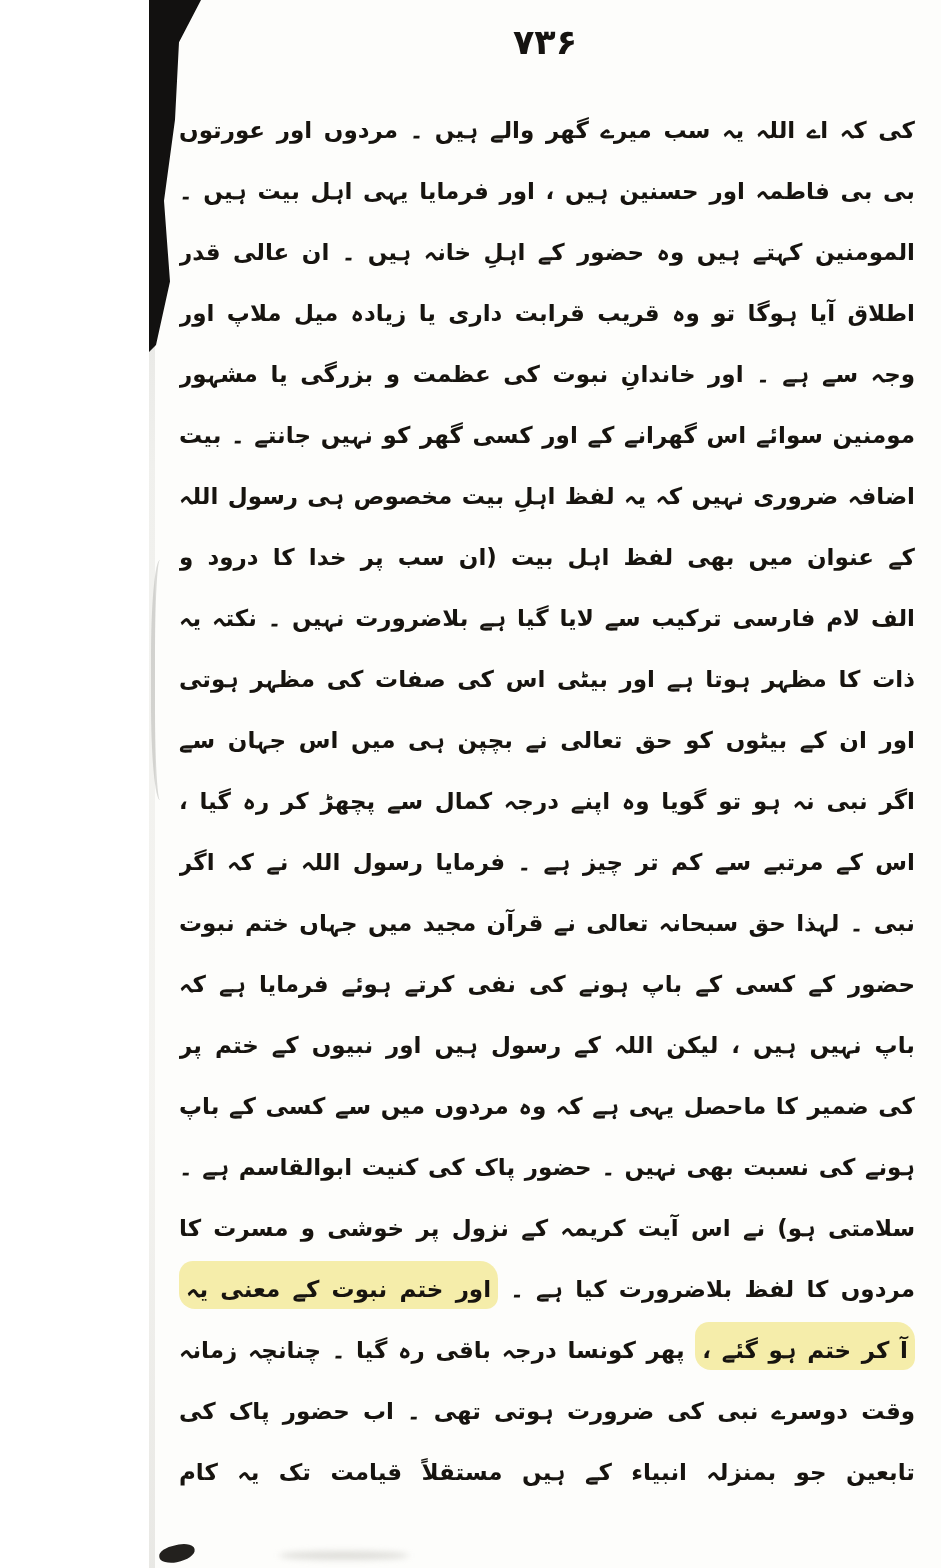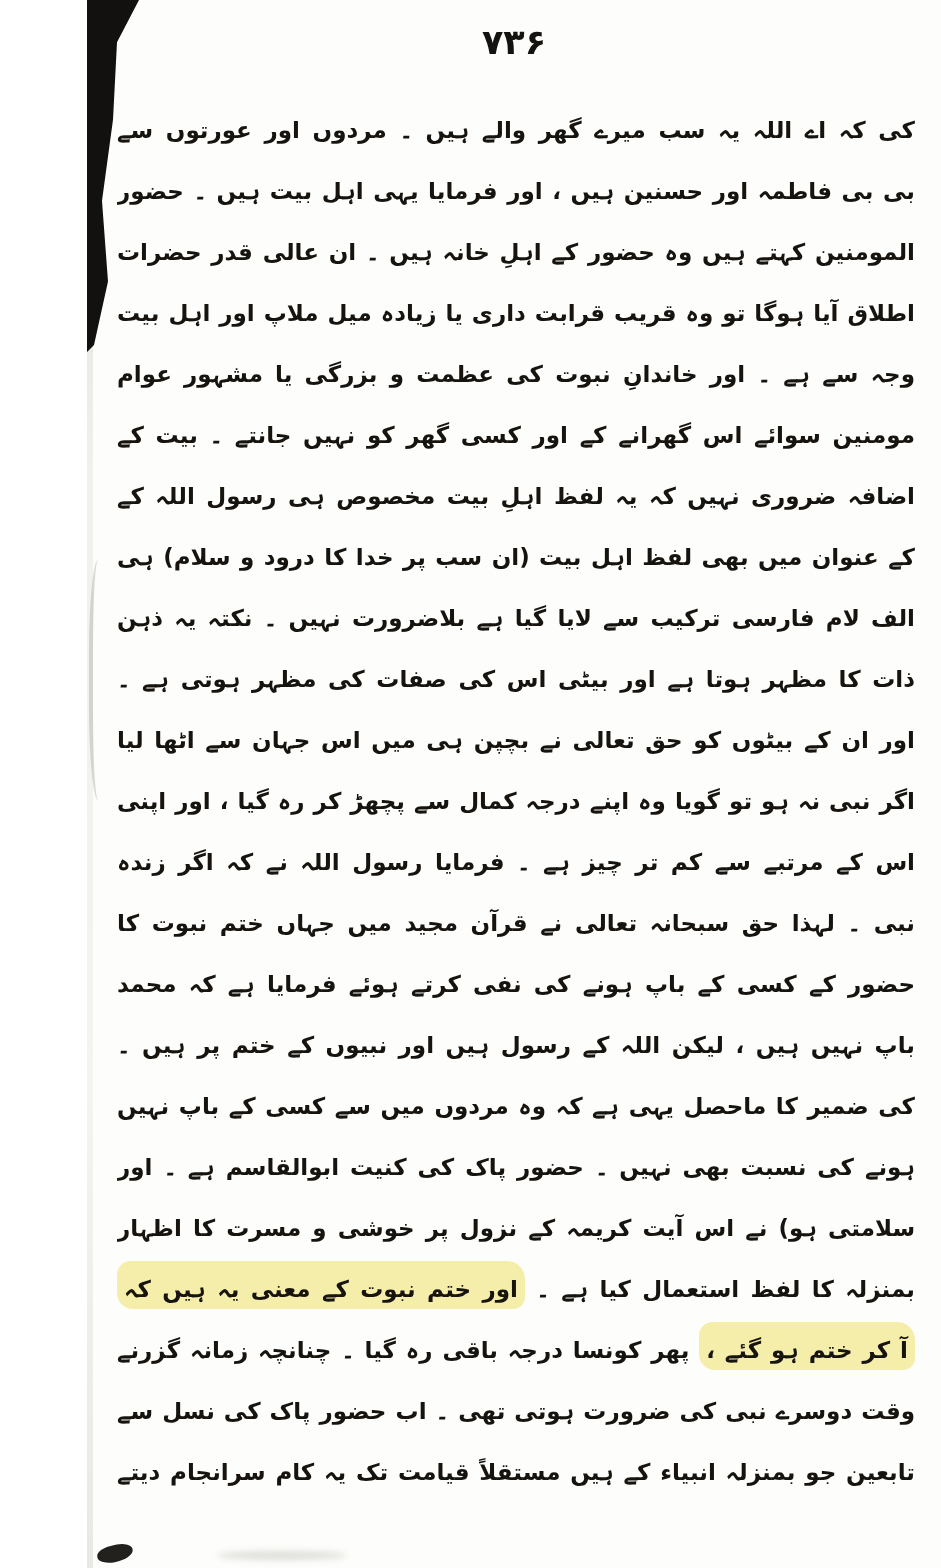--- a/index.html
+++ b/index.html
@@ -4,21 +4,21 @@
 <style>
   html,body{margin:0;padding:0;}
   body{
     width:941px;height:1568px;
     background:#ffffff;
     font-family:"DejaVu Sans", sans-serif;
     overflow:hidden;
   }
   .page-scan{
     position:relative;
-    width:854px;height:1568px;
+    width:792px;height:1568px;
     background:#fdfdfb;
     direction:rtl;
     color:#17140f;
   }
   
   .edge-left-strip{
     position:absolute;left:0;top:0;width:6px;height:1568px;
     background:linear-gradient(180deg,#b9b9b6,#e6e6e2 30%,#edece8 70%,#d8d7d2);
     opacity:.55;
   }
@@ -98,19 +98,19 @@
       <div class="text-line"><span class="pre">ذات کا مظہر ہوتا ہے اور بیٹی اس کی صفات کی مظہر ہوتی ہے ۔ چونکہ حضور پاک پہ نبوت ختم ہو چکی</span></div>
       <div class="text-line"><span class="pre">اور ان کے بیٹوں کو حق تعالی نے بچپن ہی میں اس جہان سے اٹھا لیا تھا ۔ تو حق بات یہ ہے کہ نبی کا بیٹا</span></div>
       <div class="text-line"><span class="pre">اگر نبی نہ ہو تو گویا وہ اپنے درجہ کمال سے پچھڑ کر رہ گیا ، اور اپنی اصلیت تک نہ پہنچ سکا ۔ خلاف</span></div>
       <div class="text-line"><span class="pre">اس کے مرتبے سے کم تر چیز ہے ۔ فرمایا رسول اللہ نے کہ اگر زندہ رہتا ابراہیم (ابن محمد) تو وہ ہوتے سچے</span></div>
       <div class="text-line"><span class="pre">نبی ۔ لہذا حق سبحانہ تعالی نے قرآن مجید میں جہاں ختم نبوت کا ذکر کیا ہے ، اس سے پہلے مردوں میں سے</span></div>
       <div class="text-line"><span class="pre">حضور کے کسی کے باپ ہونے کی نفی کرتے ہوئے فرمایا ہے کہ محمد تمہارے مردوں میں سے کسی کے</span></div>
       <div class="text-line"><span class="pre">باپ نہیں ہیں ، لیکن اللہ کے رسول ہیں اور نبیوں کے ختم پر ہیں ۔ مردوں کی شرط اور مومنین سے خطاب</span></div>
       <div class="text-line"><span class="pre">کی ضمیر کا ماحصل یہی ہے کہ وہ مردوں میں سے کسی کے باپ نہیں ہیں ، نہ یہ کہ کسی بیٹے یا بیٹی کے باپ</span></div>
       <div class="text-line"><span class="pre">ہونے کی نسبت بھی نہیں ۔ حضور پاک کی کنیت ابوالقاسم ہے ۔ اور حضرت بی بی فاطمہ (ان پر خدا کی</span></div>
       <div class="text-line"><span class="pre">سلامتی ہو) نے اس آیت کریمہ کے نزول پر خوشی و مسرت کا اظہار فرمایا کہ نفی کرتے وقت حق تعالی نے</span></div>
-      <div class="text-line"><span class="pre">بمنزلہ کا لفظ استعمال کیا ہے ۔ </span><span class="hl">اور ختم نبوت کے معنی یہ ہیں کہ کمال کے تمام مراتب ان کی ذات بابرکات پر</span></div>
+      <div class="text-line"><span class="pre">مردوں کا لفظ بلاضرورت کیا ہے ۔ </span><span class="hl">اور ختم نبوت کے معنی یہ ہیں کہ کمال کے تمام مراتب ان کی ذات بابرکات پر</span></div>
       <div class="text-line"><span class="hl">آ کر ختم ہو گئے ،</span><span class="post"> پھر کونسا درجہ باقی رہ گیا ۔ چنانچہ زمانہ گزرنے کے ساتھ ساتھ امتوں کے بگاڑ کے</span></div>
       <div class="text-line"><span class="pre">وقت دوسرے نبی کی ضرورت ہوتی تھی ۔ اب حضور پاک کی نسل سے کامل افراد اور مخلص پیروکار اور</span></div>
       <div class="text-line"><span class="pre">تابعین جو بمنزلہ انبیاء کے ہیں مستقلاً قیامت تک یہ کام سرانجام دیتے رہیں گے اور کسی اور کی ضرورت ہی</span></div>
     </div>
 
 </div>
 
 </body></html>

